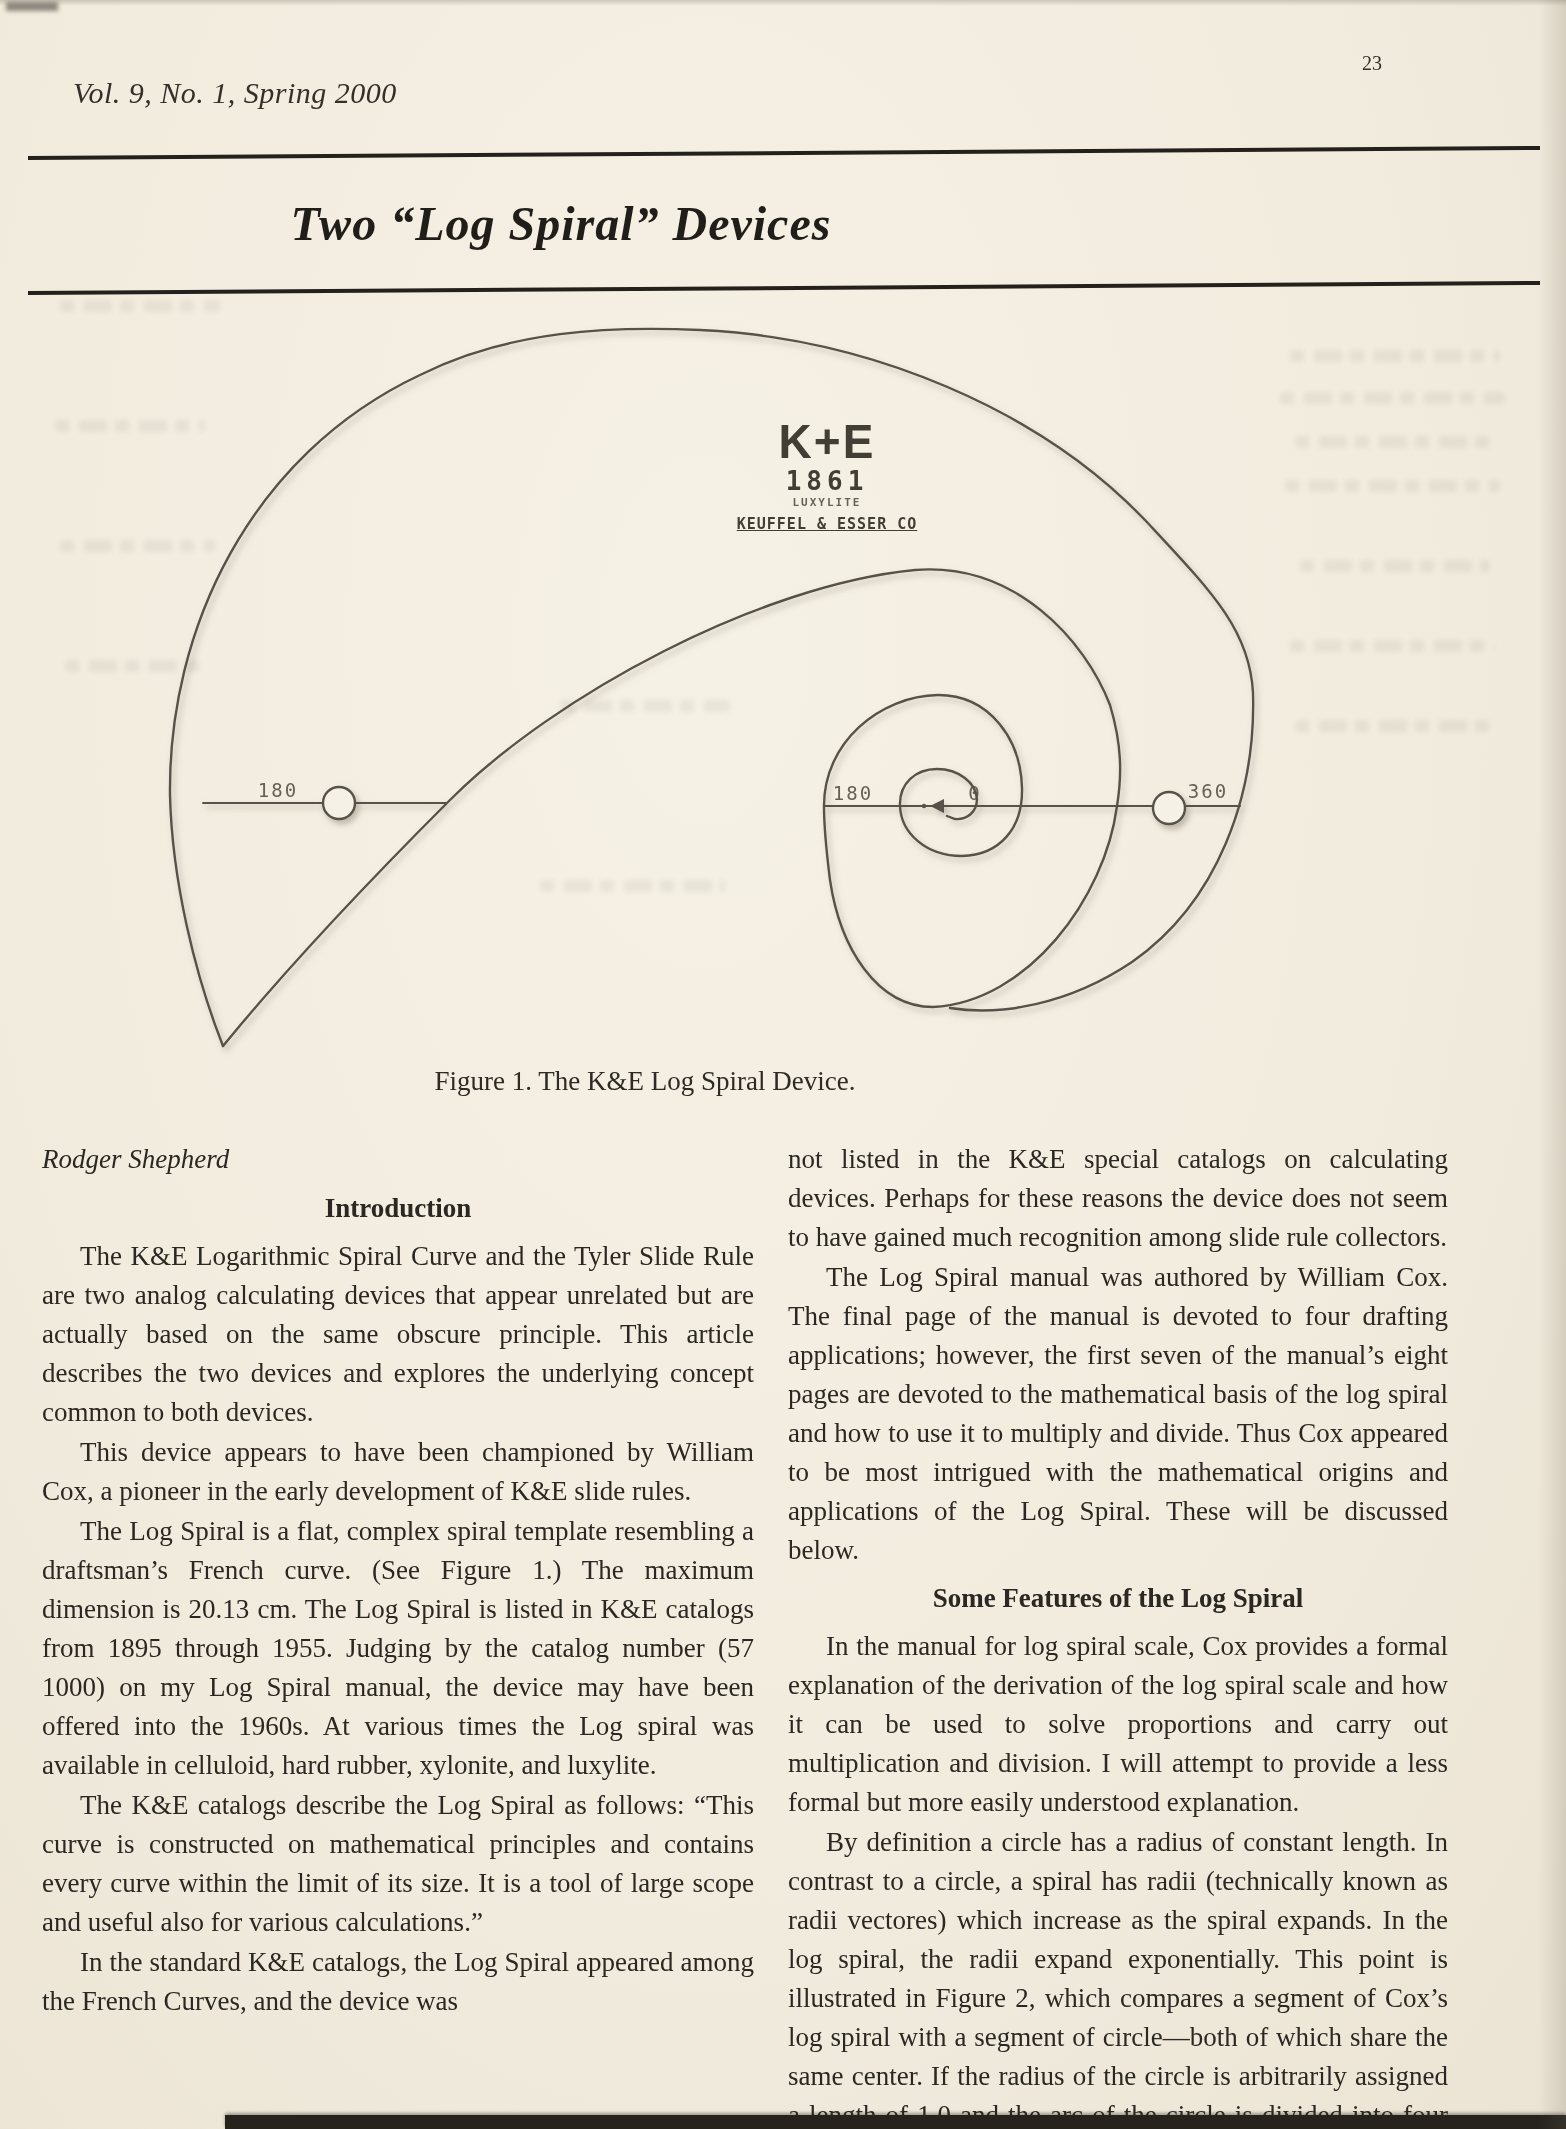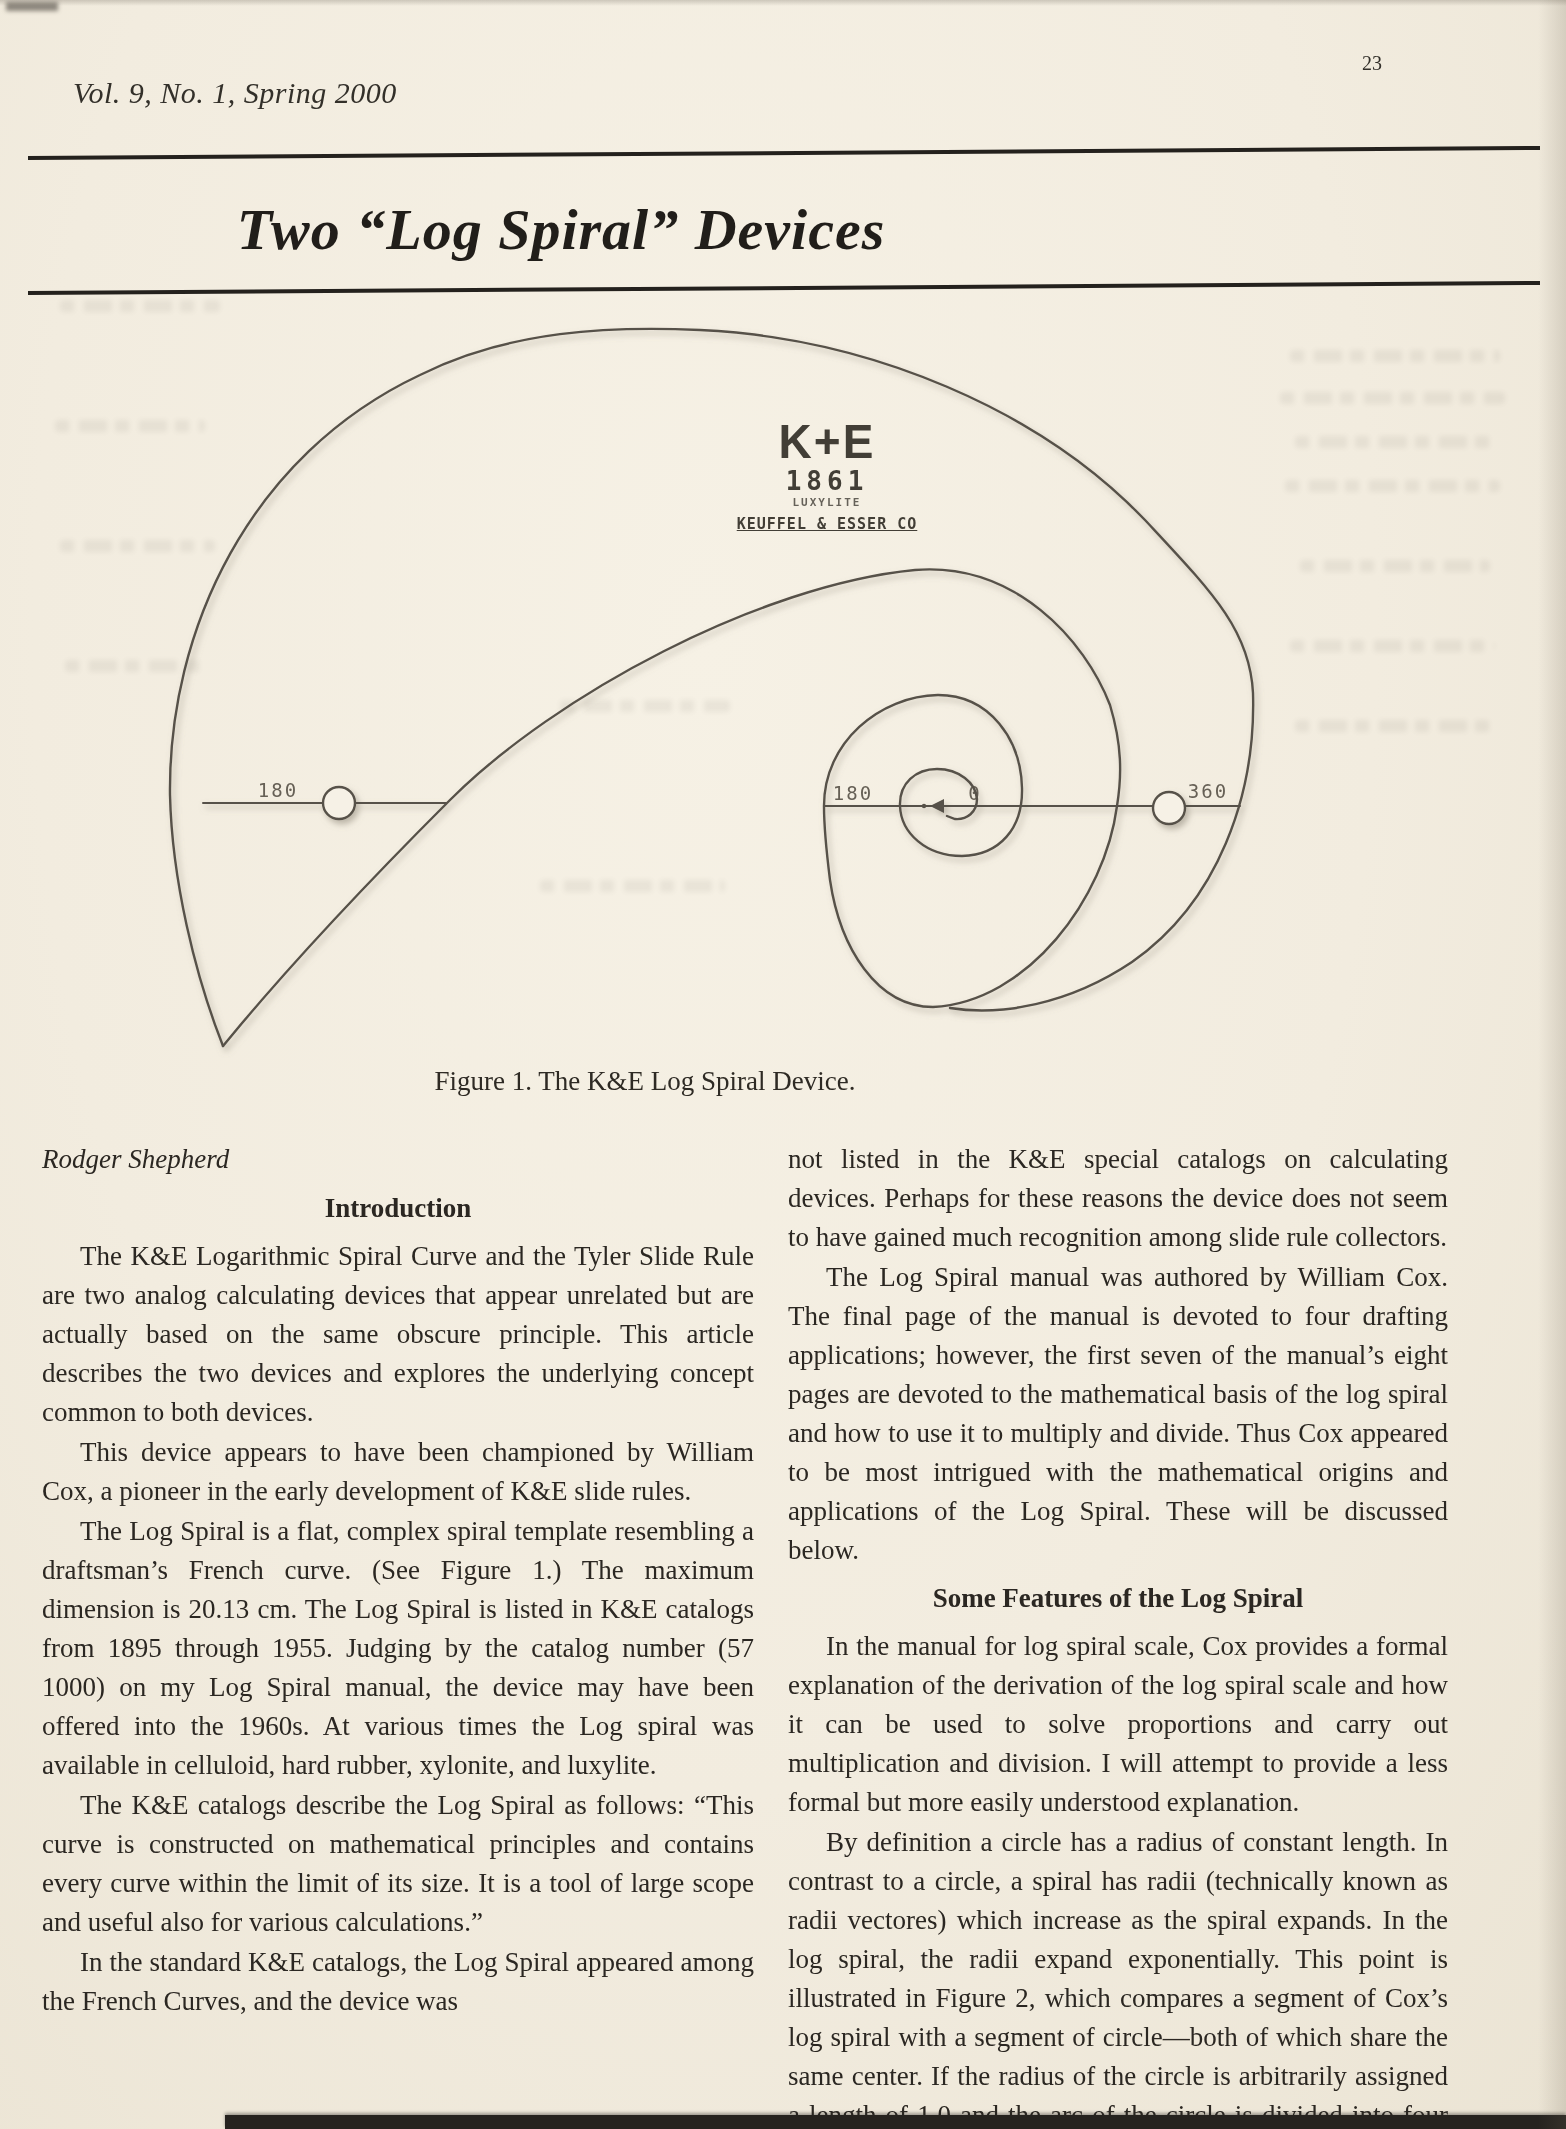--- a/index.html
+++ b/index.html
@@ -16,21 +16,21 @@
     background:rgba(60,55,48,.55); filter:blur(2px); }
 
   .journal-ref { position:absolute; left:42px; top:76px; font-style:italic;
     font-size:30px; letter-spacing:.5px; color:#33302a;margin-left:31px; }
   .page-number { position:absolute; left:1362px; top:52px; font-size:20px; color:#33302a; }
 
   .rule { position:absolute; left:28px; width:1512px; height:4px; background:#24211d; transform:rotate(-0.38deg); }
   .rule-top { top:151px; }
   .rule-bottom { top:286px; }
   .page-title { position:absolute; top:196px; left:30px; width:1062px; text-align:center;
-    font-size:58px; font-weight:bold; font-style:italic; letter-spacing:1px; color:#211e1a; }
+    font-size:48px; font-weight:bold; font-style:italic; letter-spacing:1px; color:#211e1a; }
 
   .figure-svg { position:absolute; left:0; top:0; }
 
   .logo { position:absolute; left:702px; top:418px; width:250px; text-align:center;
     color:#423e36; filter:blur(.6px); }
   .logo-ke { font-family:"Liberation Sans", sans-serif; font-size:46px; font-weight:900;
     letter-spacing:2px; line-height:46px; transform:scaleY(1.05); }
   .logo-year { font-family:"DejaVu Sans Mono", monospace; font-size:26px; font-weight:bold;
     letter-spacing:5px; line-height:30px; margin-top:2px; }
   .logo-material { font-family:"DejaVu Sans Mono", monospace; font-size:11px; font-weight:bold;

